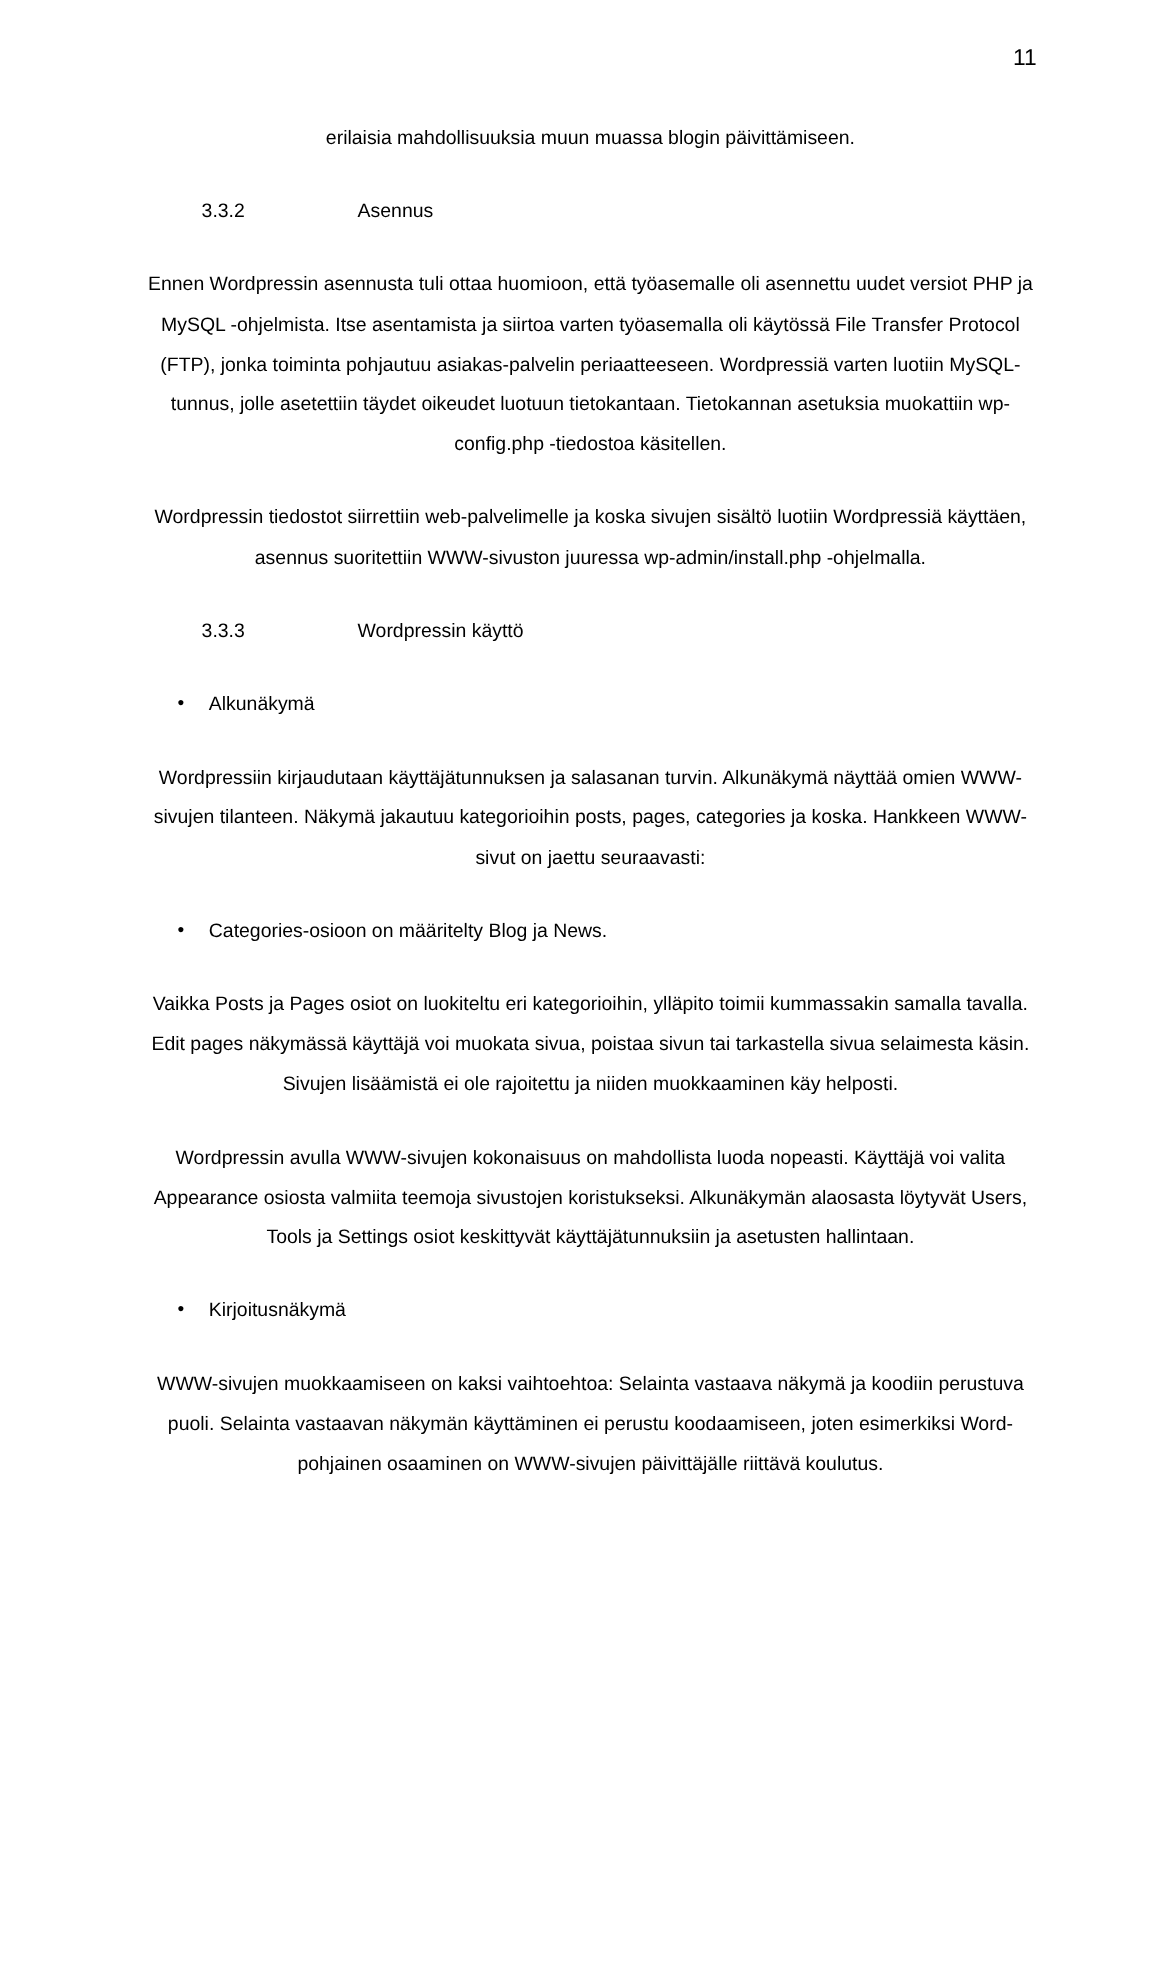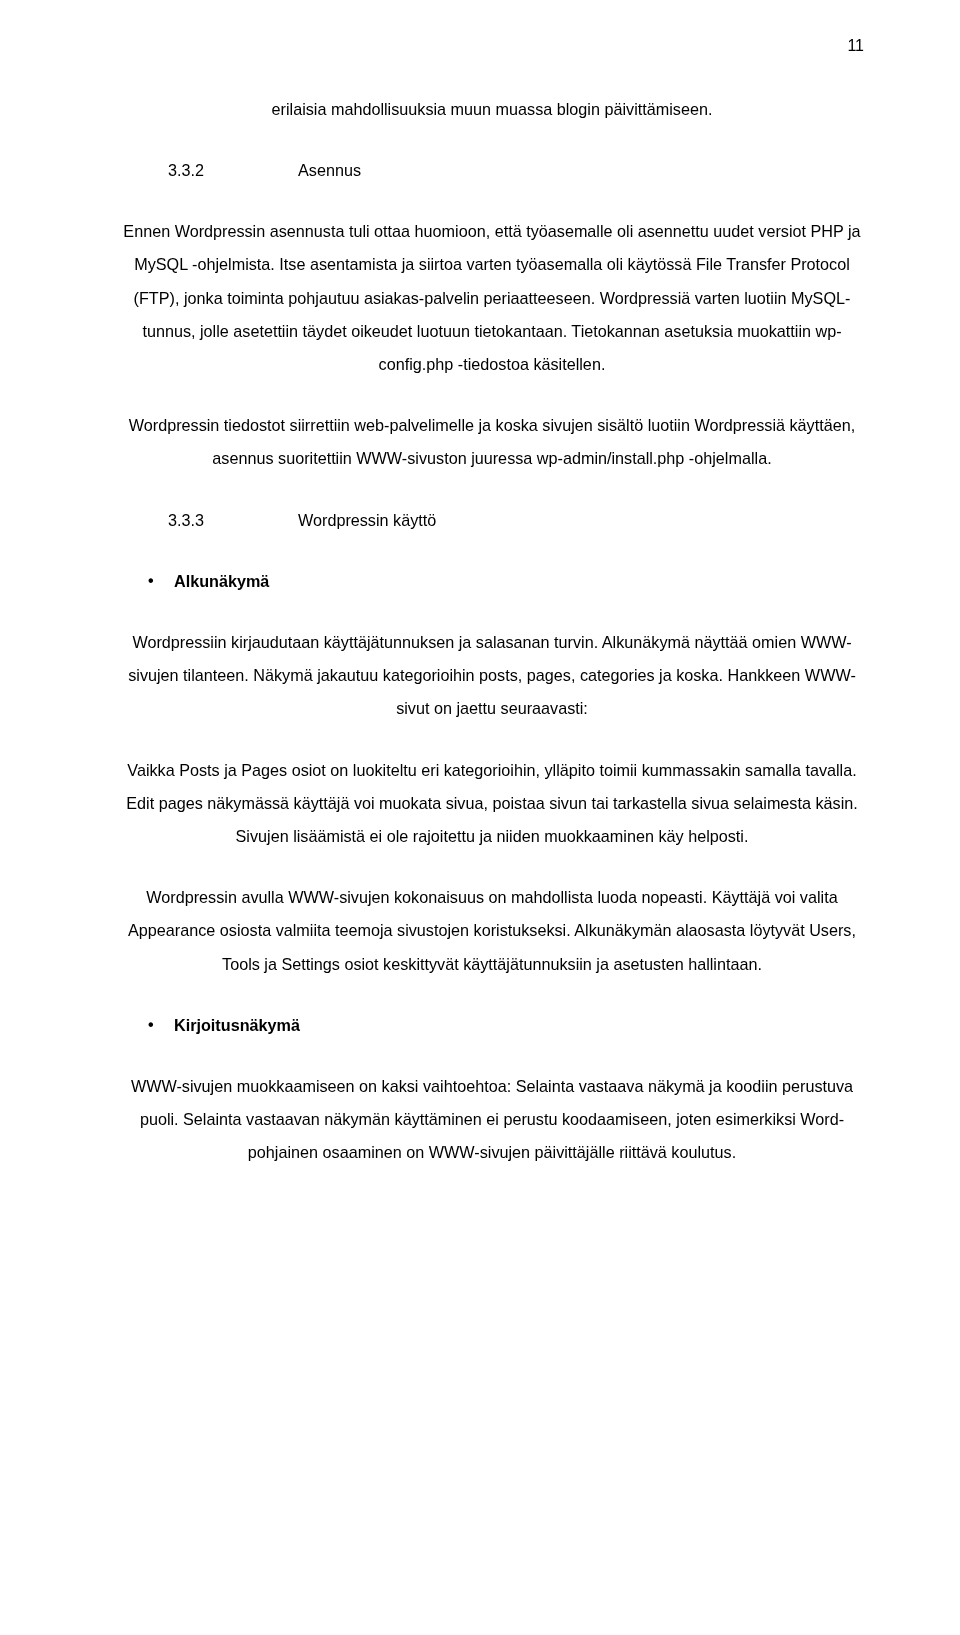--- a/index.html
+++ b/index.html
@@ -11,21 +11,21 @@
   body {
     font-family: "Trebuchet MS", "Lucida Sans Unicode", "Lucida Grande", sans-serif;
     font-size: 16.2px;
     line-height: 2.05;
     color: #000;
     padding: 40px 96px 60px 120px;
     box-sizing: border-box;
   }
   .page-number {
     text-align: right;
-    font-size: 16px;
+    font-size: 19px;
     margin-bottom: 30px;
     margin-top: -10px;
   }
   .para {
     margin: 0 0 28px 0;
     text-align: center;
   }
   .heading-row {
     display: flex;
     margin: 0 0 28px 0;
@@ -49,21 +49,20 @@
   }
   .bullet-list li::before {
     content: "•";
     position: absolute;
     left: 28px;
     top: 0;
     font-size: 16px;
   }
   .bullet-head {
     margin: 0 0 28px 0;
-    font-weight: bold;
   }
 </style>
 </head>
 <body>
 
 <div class="page-number">11</div>
 
 <p class="para">erilaisia mahdollisuuksia muun muassa blogin päivittämiseen.</p>
 
 <div class="heading-row">
@@ -80,20 +79,21 @@
   <span class="heading-text">Wordpressin käyttö</span>
 </div>
 
 <ul class="bullet-list bullet-head">
   <li>Alkunäkymä</li>
 </ul>
 
 <p class="para">Wordpressiin kirjaudutaan käyttäjätunnuksen ja salasanan turvin. Alkunäkymä näyttää omien WWW-sivujen tilanteen. Näkymä jakautuu kategorioihin posts, pages, categories ja koska. Hankkeen WWW-sivut on jaettu seuraavasti:</p>
 
 <ul class="bullet-list">
+  <li>Categories-osioon on määritelty Blog ja News.</li>
 </ul>
 
 <p class="para">Vaikka Posts ja Pages osiot on luokiteltu eri kategorioihin, ylläpito toimii kummassakin samalla tavalla. Edit pages näkymässä käyttäjä voi muokata sivua, poistaa sivun tai tarkastella sivua selaimesta käsin. Sivujen lisäämistä ei ole rajoitettu ja niiden muokkaaminen käy helposti.</p>
 
 <p class="para">Wordpressin avulla WWW-sivujen kokonaisuus on mahdollista luoda nopeasti. Käyttäjä voi valita Appearance osiosta valmiita teemoja sivustojen koristukseksi. Alkunäkymän alaosasta löytyvät Users, Tools ja Settings osiot keskittyvät käyttäjätunnuksiin ja asetusten hallintaan.</p>
 
 <ul class="bullet-list bullet-head">
   <li>Kirjoitusnäkymä</li>
 </ul>
 

